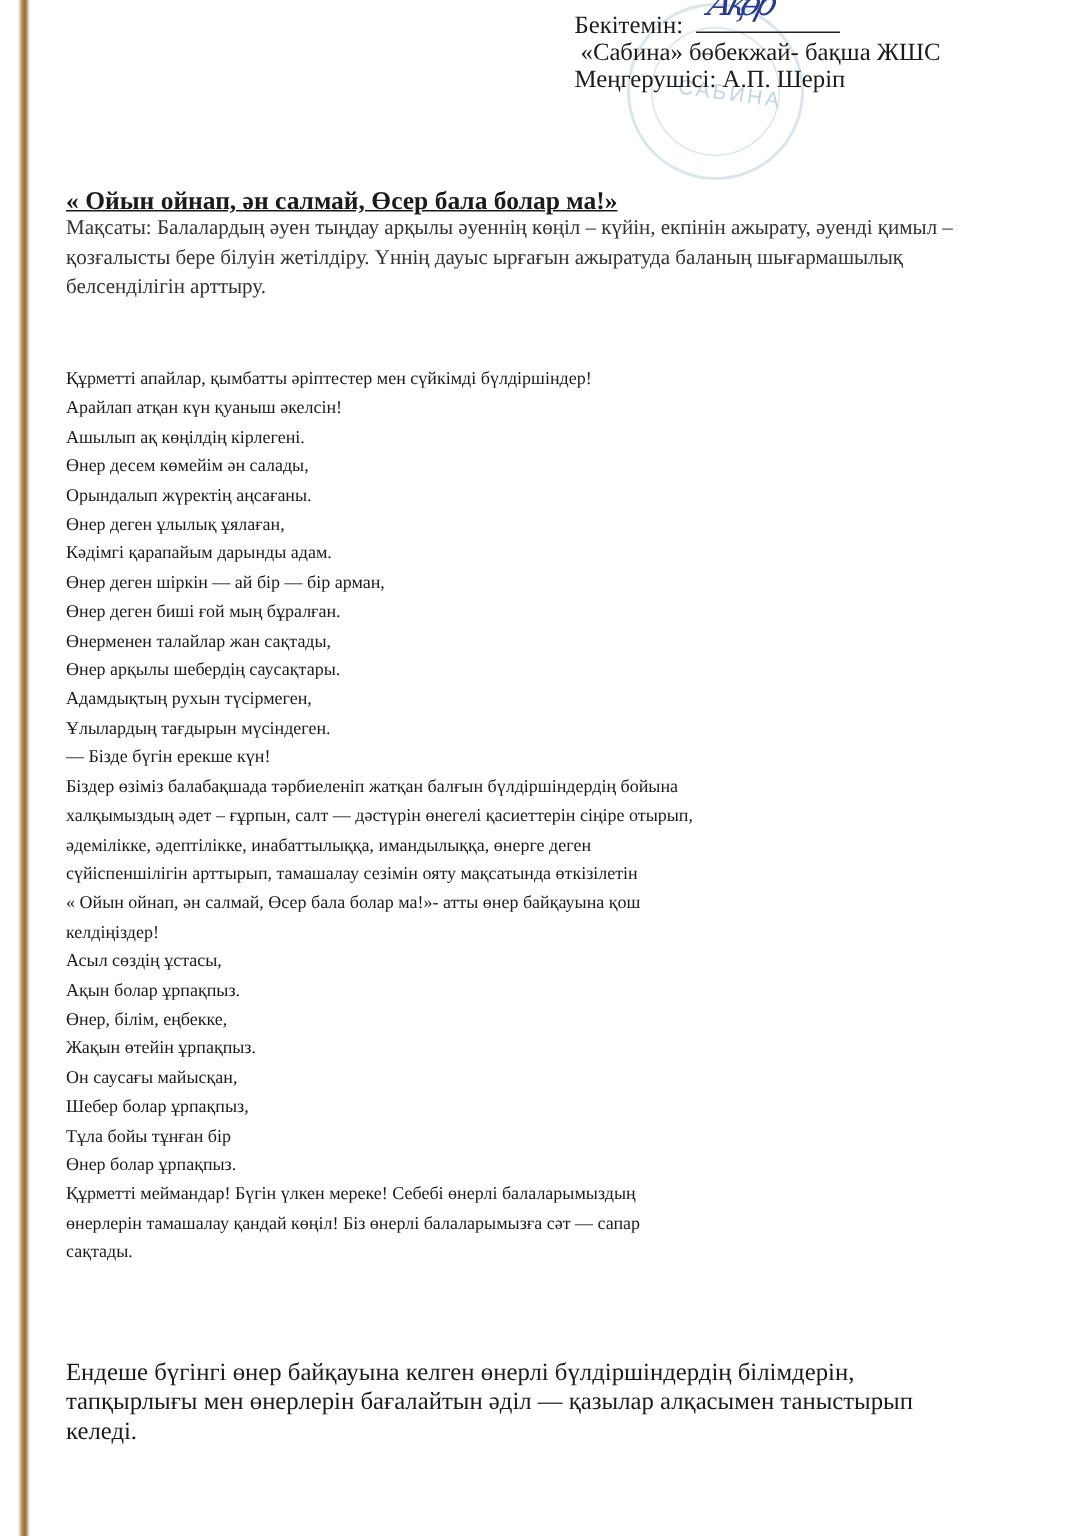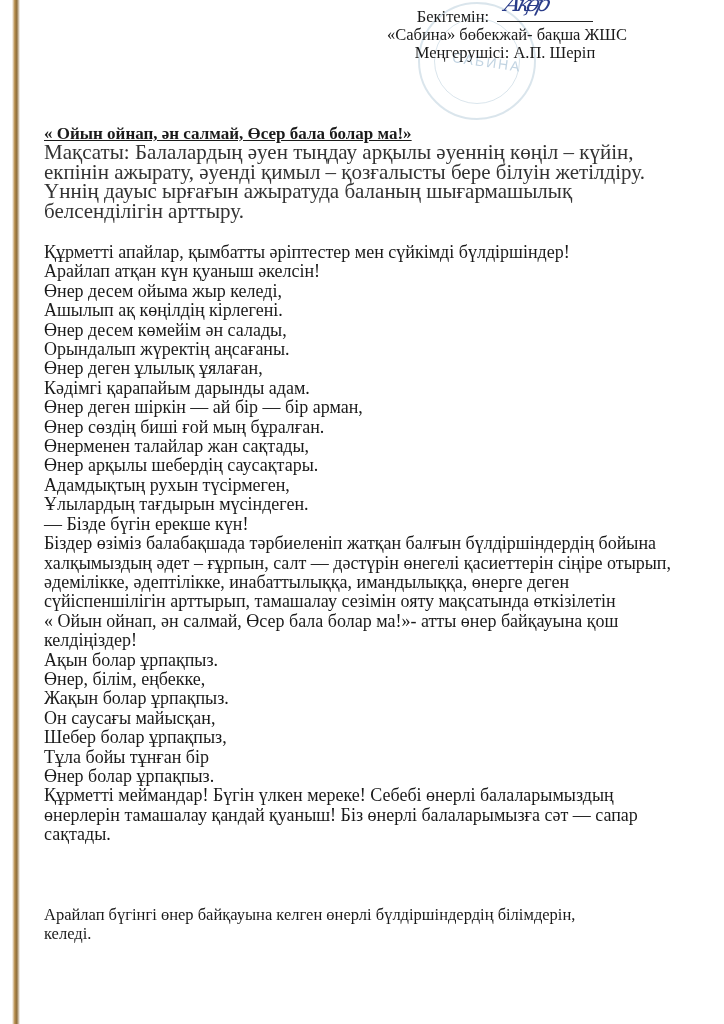--- a/index.html
+++ b/index.html
@@ -51,21 +51,21 @@
       letter-spacing: 2px;
       transform: rotate(8deg);
     }
     .approval {
       position: absolute;
       left: 383px;
       top: 8px;
       font-size: 16.5px;
       line-height: 18px;
     }
-    .approval .row { white-space: nowrap; text-align: center; }
+    .approval .row { white-space: nowrap; }
     .sig-line {
       display: inline-block;
       width: 96px;
       border-bottom: 1px solid #222;
       margin-left: 4px;
       position: relative;
       height: 12px;
     }
     .signature {
       position: absolute;
@@ -88,30 +88,30 @@
       line-height: 24px;
       white-space: nowrap;
       margin: 0;
       text-decoration: underline;
     }
     .purpose {
       position: absolute;
       left: 44px;
       top: 143px;
       width: 640px;
-      font-size: 21px;
+      font-size: 14px;
       line-height: 19.5px;
       color: #333;
     }
     .body-text {
       position: absolute;
       left: 44px;
       top: 243px;
       width: 650px;
-      font-size: 18px;
+      font-size: 12px;
       line-height: 19.4px;
     }
     .line { white-space: nowrap; }
     .closing {
       position: absolute;
       left: 44px;
       top: 905px;
       width: 650px;
       font-size: 16.5px;
       line-height: 19.4px;
@@ -137,47 +137,48 @@
   <div class="row">Меңгерушісі: А.П. Шеріп</div>
 </div>
 
 <h1 class="title">« Ойын ойнап, ән салмай, Өсер бала болар ма!»</h1>
 
 <div class="purpose">Мақсаты: Балалардың әуен тыңдау арқылы әуеннің көңіл – күйін, екпінін ажырату, әуенді қимыл – қозғалысты бере білуін жетілдіру. Үннің дауыс ырғағын ажыратуда баланың шығармашылық белсенділігін арттыру.</div>
 
 <div class="body-text" id="body-lines">
     <div class="line">Құрметті апайлар, қымбатты әріптестер мен сүйкімді бүлдіршіндер!</div>
     <div class="line">Арайлап атқан күн қуаныш әкелсін!</div>
-    <div class="line">Өнер десем ойыма жыр келеді,</div>
     <div class="line">Ашылып ақ көңілдің кірлегені.</div>
     <div class="line">Өнер десем көмейім ән салады,</div>
     <div class="line">Орындалып жүректің аңсағаны.</div>
     <div class="line">Өнер деген ұлылық ұялаған,</div>
     <div class="line">Кәдімгі қарапайым дарынды адам.</div>
     <div class="line">Өнер деген шіркін — ай бір — бір арман,</div>
-    <div class="line">Өнер сөздің биші ғой мың бұралған.</div>
+    <div class="line">Өнер деген биші ғой мың бұралған.</div>
     <div class="line">Өнерменен талайлар жан сақтады,</div>
     <div class="line">Өнер арқылы шебердің саусақтары.</div>
     <div class="line">Адамдықтың рухын түсірмеген,</div>
     <div class="line">Ұлылардың тағдырын мүсіндеген.</div>
     <div class="line">— Бізде бүгін ерекше күн!</div>
     <div class="line">Біздер өзіміз балабақшада тәрбиеленіп жатқан балғын бүлдіршіндердің бойына</div>
     <div class="line">халқымыздың әдет – ғұрпын, салт — дәстүрін өнегелі қасиеттерін сіңіре отырып,</div>
     <div class="line">әдемілікке, әдептілікке, инабаттылыққа, имандылыққа, өнерге деген</div>
     <div class="line">сүйіспеншілігін арттырып, тамашалау сезімін ояту мақсатында өткізілетін</div>
     <div class="line">« Ойын ойнап, ән салмай, Өсер бала болар ма!»- атты өнер байқауына қош</div>
     <div class="line">келдіңіздер!</div>
+    <div class="line">Асыл сөздің ұстасы,</div>
     <div class="line">Ақын болар ұрпақпыз.</div>
     <div class="line">Өнер, білім, еңбекке,</div>
-    <div class="line">Жақын болар ұрпақпыз.</div>
+    <div class="line">Жақын өтейін ұрпақпыз.</div>
     <div class="line">Он саусағы майысқан,</div>
     <div class="line">Шебер болар ұрпақпыз,</div>
     <div class="line">Тұла бойы тұнған бір</div>
     <div class="line">Өнер болар ұрпақпыз.</div>
     <div class="line">Құрметті меймандар! Бүгін үлкен мереке! Себебі өнерлі балаларымыздың</div>
-    <div class="line">өнерлерін тамашалау қандай қуаныш! Біз өнерлі балаларымызға сәт — сапар</div>
+    <div class="line">өнерлерін тамашалау қандай көңіл! Біз өнерлі балаларымызға сәт — сапар</div>
     <div class="line">сақтады.</div>
   </div>
 
 <div class="closing" id="closing-lines">
-    <div class="line">Арайлап бүгінгі өнер байқауына келген өнерлі бүлдіршіндердің білімдерін,</div>
+    <div class="line">Ендеше бүгінгі өнер байқауына келген өнерлі бүлдіршіндердің білімдерін,</div>
+    <div class="line">тапқырлығы мен өнерлерін бағалайтын әділ — қазылар алқасымен таныстырып</div>
     <div class="line">келеді.</div>
   </div>
 
 </body></html>

